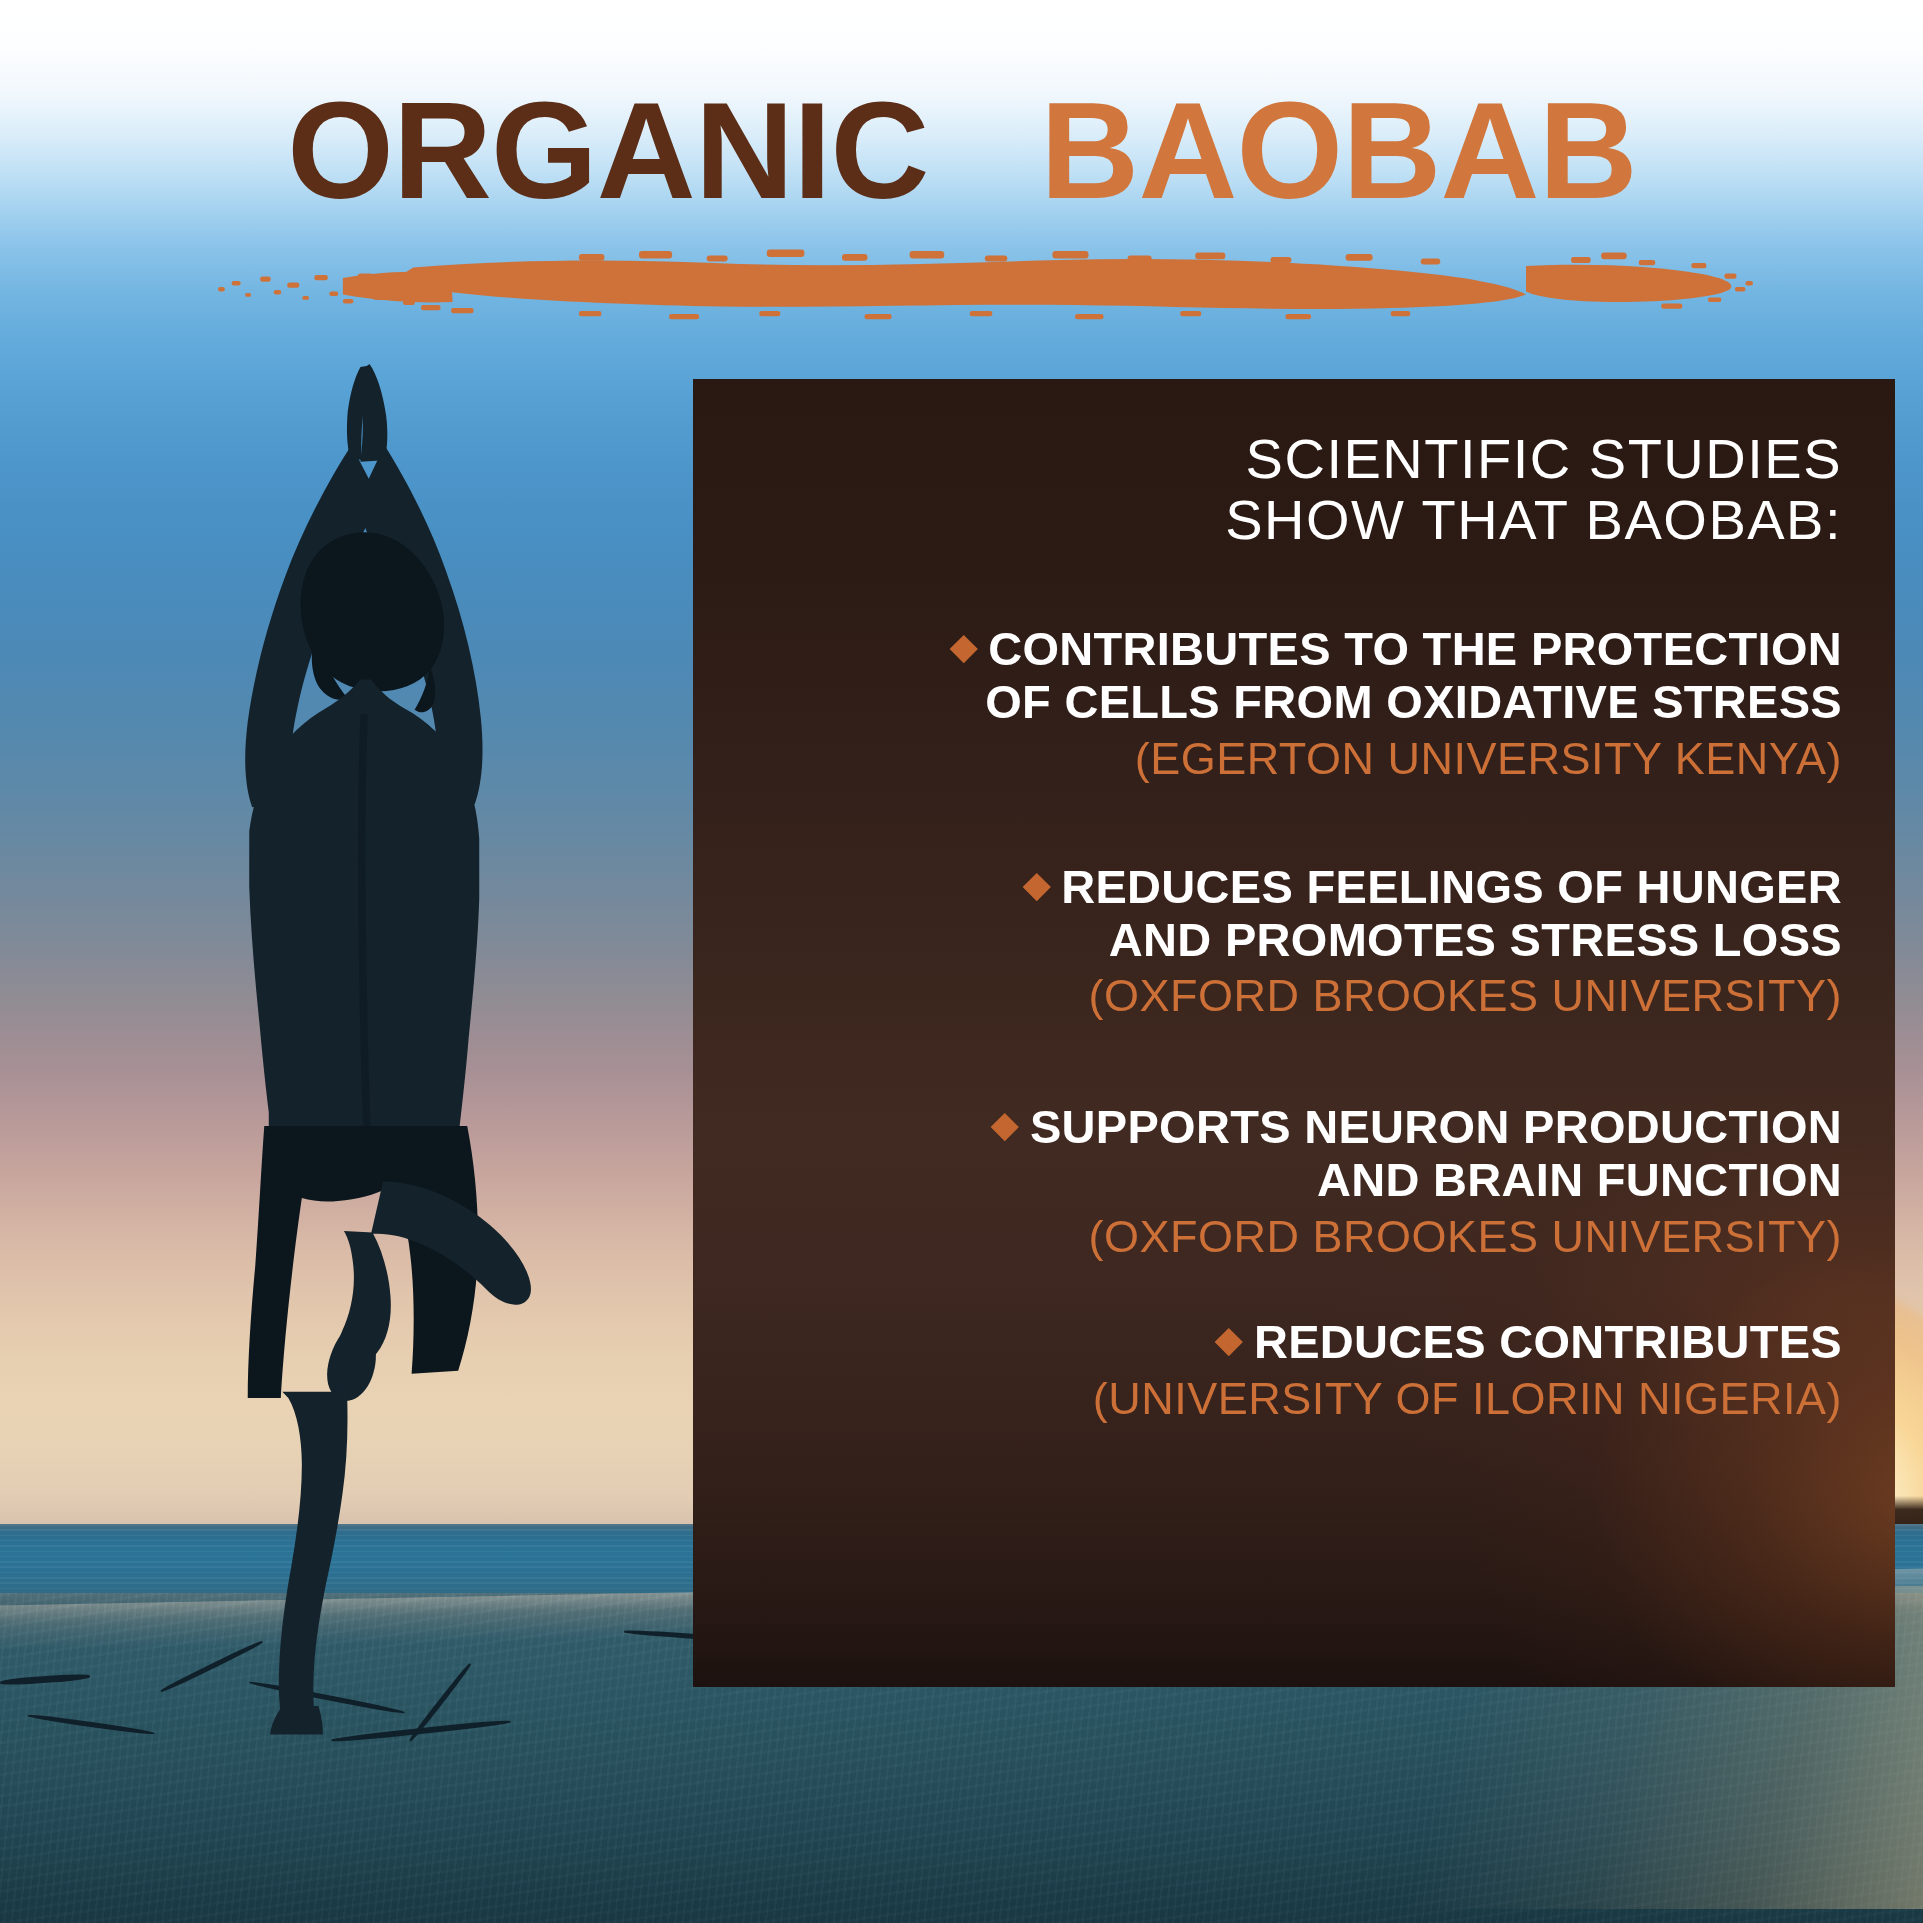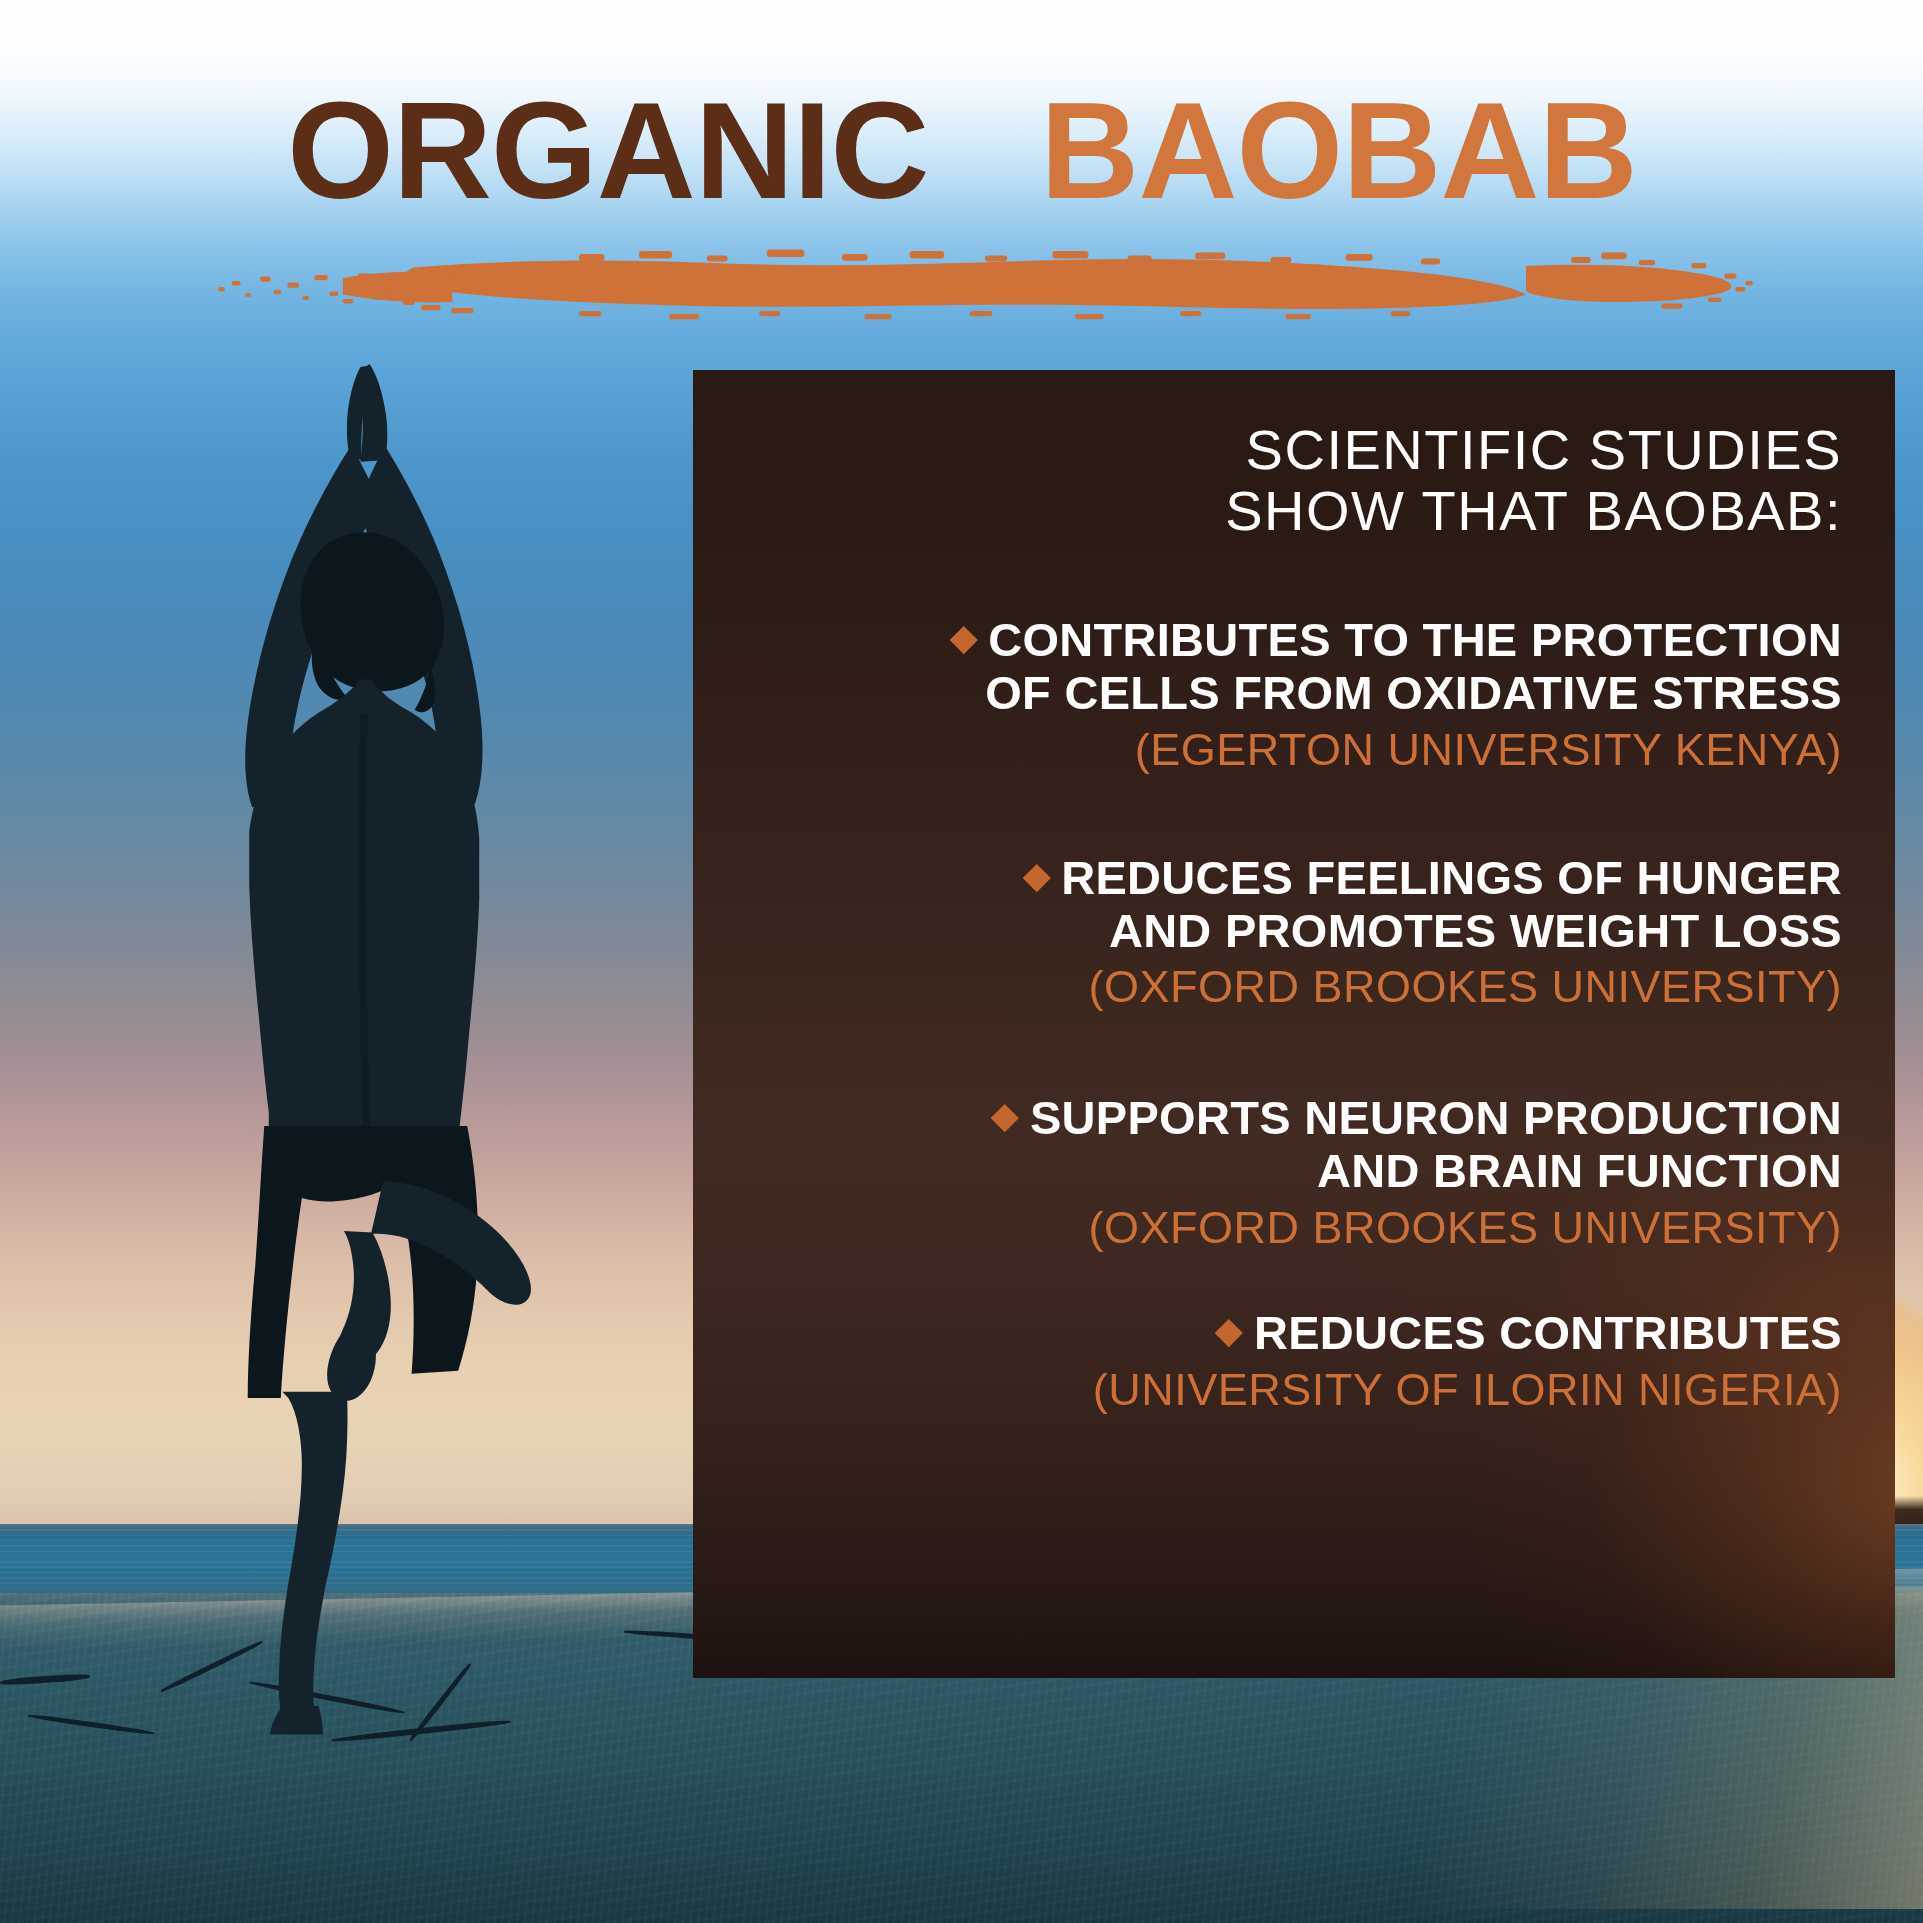--- a/index.html
+++ b/index.html
@@ -199,21 +199,21 @@
     left: 188px;
     top: 248px;
     width: 1571px;
     height: 75px;
   }
 
   
   .panel {
     position: absolute;
     left: 693px;
-    top: 370px;
+    top: 379px;
     width: 1202px;
     height: 1308px;
     overflow: hidden;
   }
   .panel-bg {
     position: absolute; inset: 0;
     background:
       
       radial-gradient(ellipse 571px 421px at 104% 86%,
         rgba(196,104,44,0.42) 0%,
@@ -481,21 +481,21 @@
           <div class="bullet-main">
             <span class="diamond"></span><span>CONTRIBUTES TO THE PROTECTION</span><br>
             <span>OF CELLS FROM OXIDATIVE STRESS</span>
           </div>
           <div class="bullet-src">(EGERTON UNIVERSITY KENYA)</div>
         </div>
 
         <div class="bullet b2">
           <div class="bullet-main">
             <span class="diamond"></span><span>REDUCES FEELINGS OF HUNGER</span><br>
-            <span>AND PROMOTES WEIGHT LOSS</span>
+            <span>AND PROMOTES STRESS LOSS</span>
           </div>
           <div class="bullet-src">(OXFORD BROOKES UNIVERSITY)</div>
         </div>
 
         <div class="bullet b3">
           <div class="bullet-main">
             <span class="diamond"></span><span>SUPPORTS NEURON PRODUCTION</span><br>
             <span>AND BRAIN FUNCTION</span>
           </div>
           <div class="bullet-src">(OXFORD BROOKES UNIVERSITY)</div>

